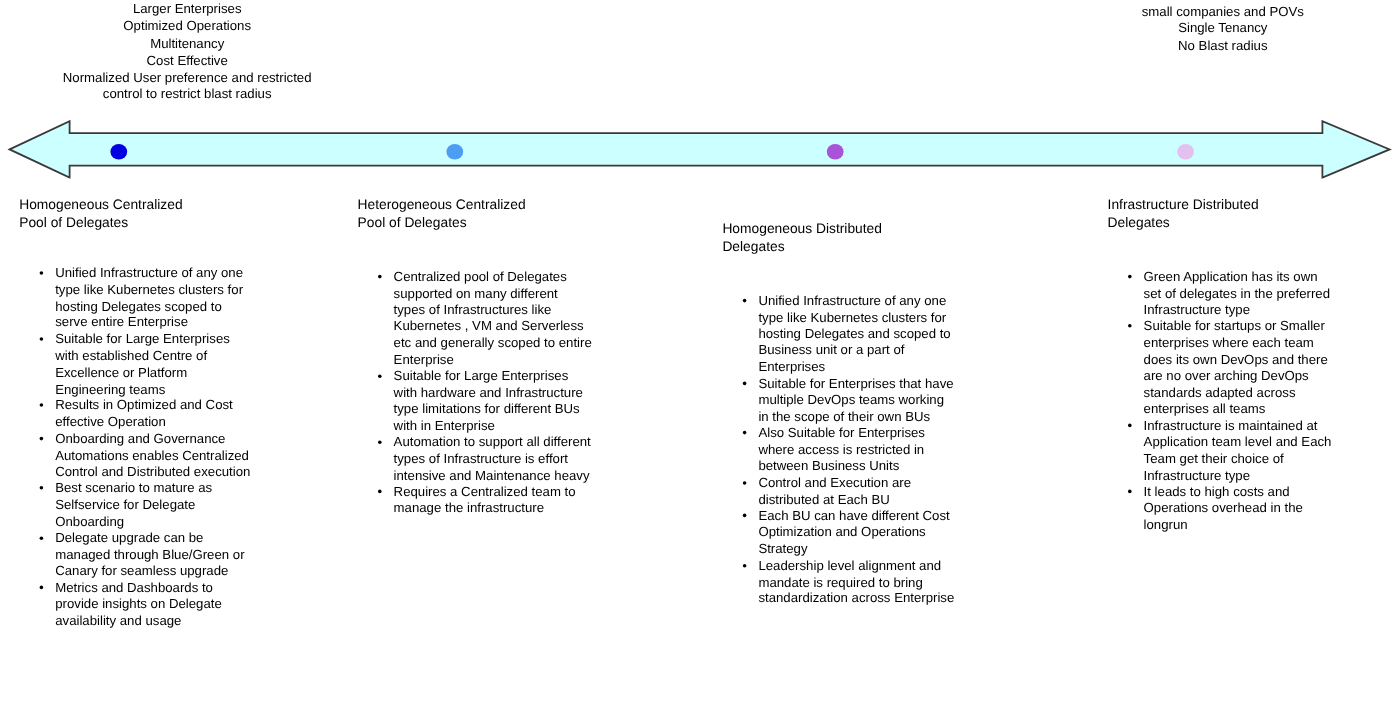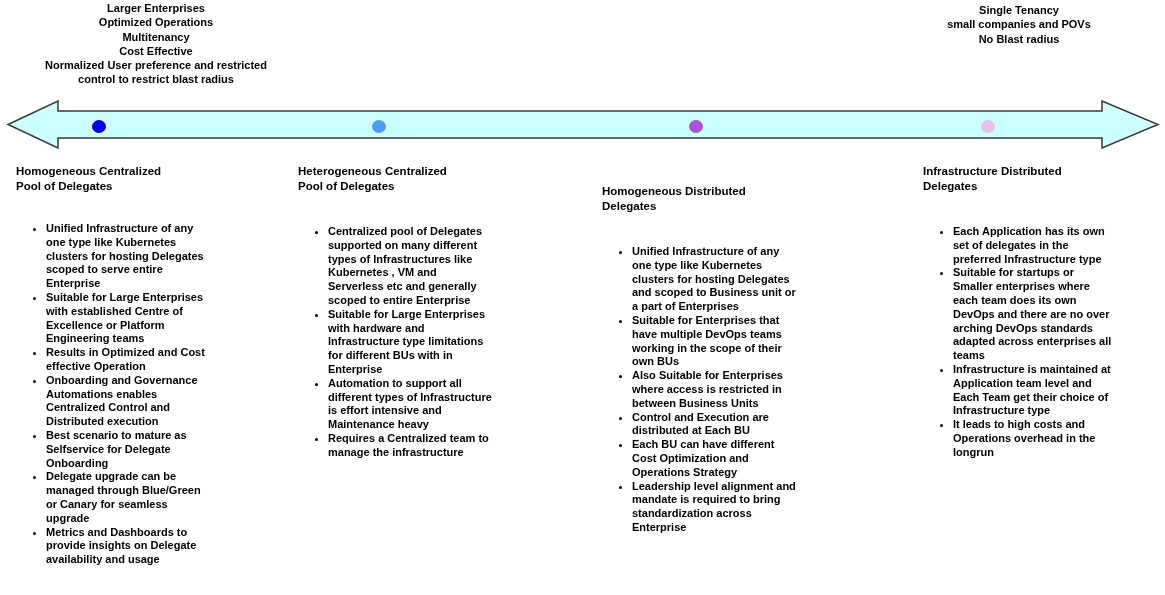--- a/index.html
+++ b/index.html
@@ -2,21 +2,21 @@
 <html><head>
 <meta charset="utf-8">
 <style>
   html, body { margin: 0; padding: 0; background: #ffffff; }
   .canvas {
     position: relative;
     width: 1165px;
     height: 595px;
     background: #ffffff;
     font-family: "Liberation Sans", sans-serif;
-    font-weight: bold;
+    font-weight: normal;
     color: #000000;
     overflow: hidden;
   }
   
   .annot {
     position: absolute;
     text-align: center;
     font-size: 11px;
     line-height: 14.3px;
     white-space: normal;
@@ -76,22 +76,22 @@
   <div class="annot annot-left">
       <div>Larger Enterprises</div>
       <div>Optimized Operations</div>
       <div>Multitenancy</div>
       <div>Cost Effective</div>
       <div>Normalized User preference and restricted</div>
       <div>control  to restrict blast radius</div>
     </div>
 
   <div class="annot annot-right">
+      <div>small companies and POVs</div>
       <div>Single Tenancy</div>
-      <div>small companies and POVs</div>
       <div>No Blast radius</div>
     </div>
 
   <div class="arrow-wrap">
     <svg viewBox="0 0 1165 49" preserveAspectRatio="none">
       <polygon id="arrow-poly" points="8,24.5 58,1 58,11 1102,11 1102,1 1158,24.5 1102,48 1102,38 58,38 58,48" stroke-width="1.5" stroke-linejoin="miter" fill="#ccffff" stroke="#3a3a3a"></polygon>
     </svg>
     <div class="dots-layer" id="dots-layer">
         <span class="dot" style="left: 8.5%; background: rgb(0, 0, 224);"></span>
         <span class="dot" style="left: 32.5%; background: rgb(77, 157, 242);"></span>
@@ -143,20 +143,20 @@
         <li>Leadership level alignment and mandate is required to bring standardization across Enterprise</li>
       </ul>
   </div>
 
   <div class="col col-4">
     <div class="col-title">
         <div>Infrastructure Distributed</div>
         <div>Delegates</div>
       </div>
     <ul>
-        <li>Each Application has its own set of delegates in the preferred Infrastructure type</li>
+        <li>Green Application has its own set of delegates in the preferred Infrastructure type</li>
         <li>Suitable for startups or Smaller enterprises where each team does its own DevOps and there are no over arching DevOps standards adapted across enterprises  all teams</li>
         <li>Infrastructure is maintained at Application team level and Each Team get their choice of Infrastructure type</li>
         <li>It leads to high costs and Operations overhead in the longrun</li>
       </ul>
   </div>
 
 </div>
 
 </body></html>

